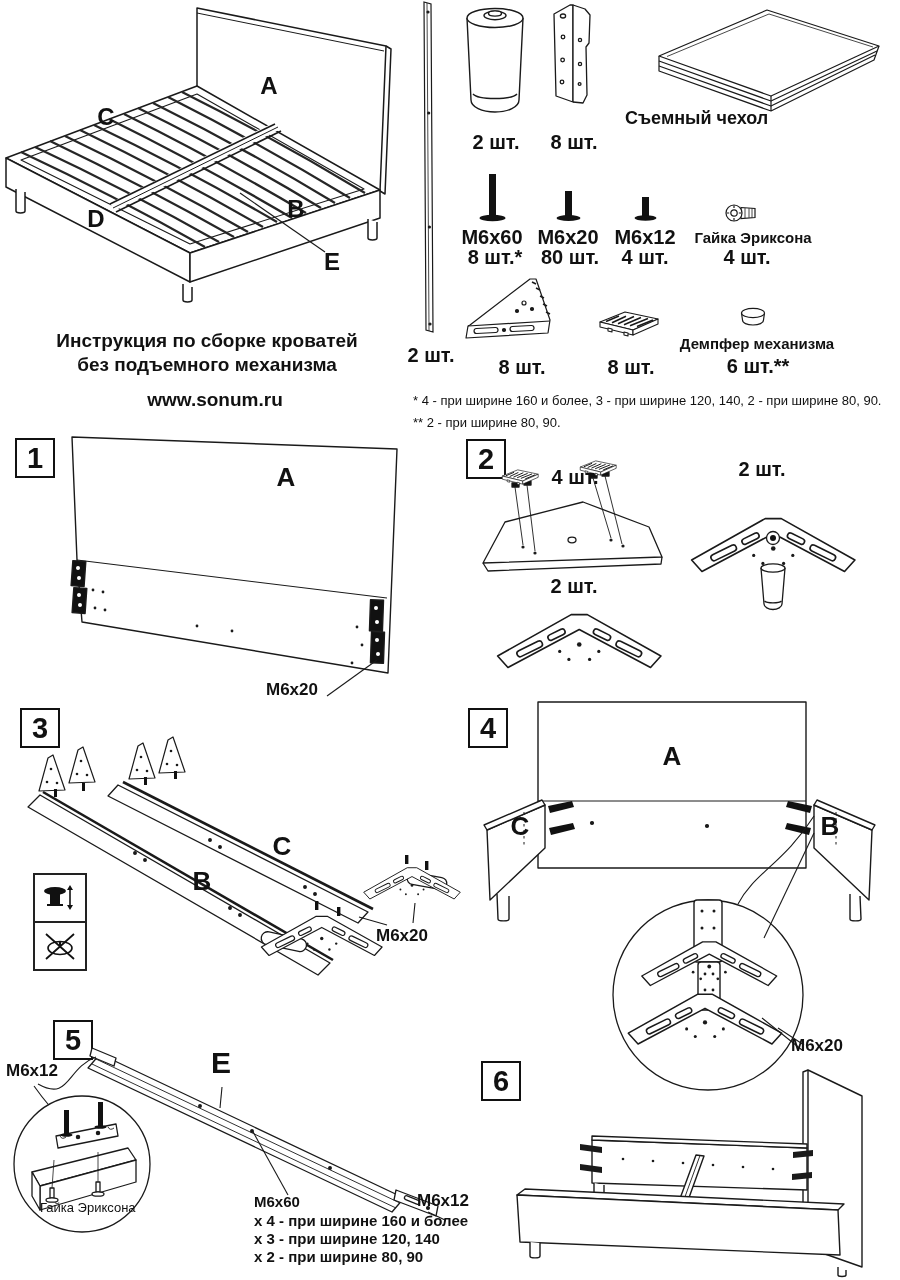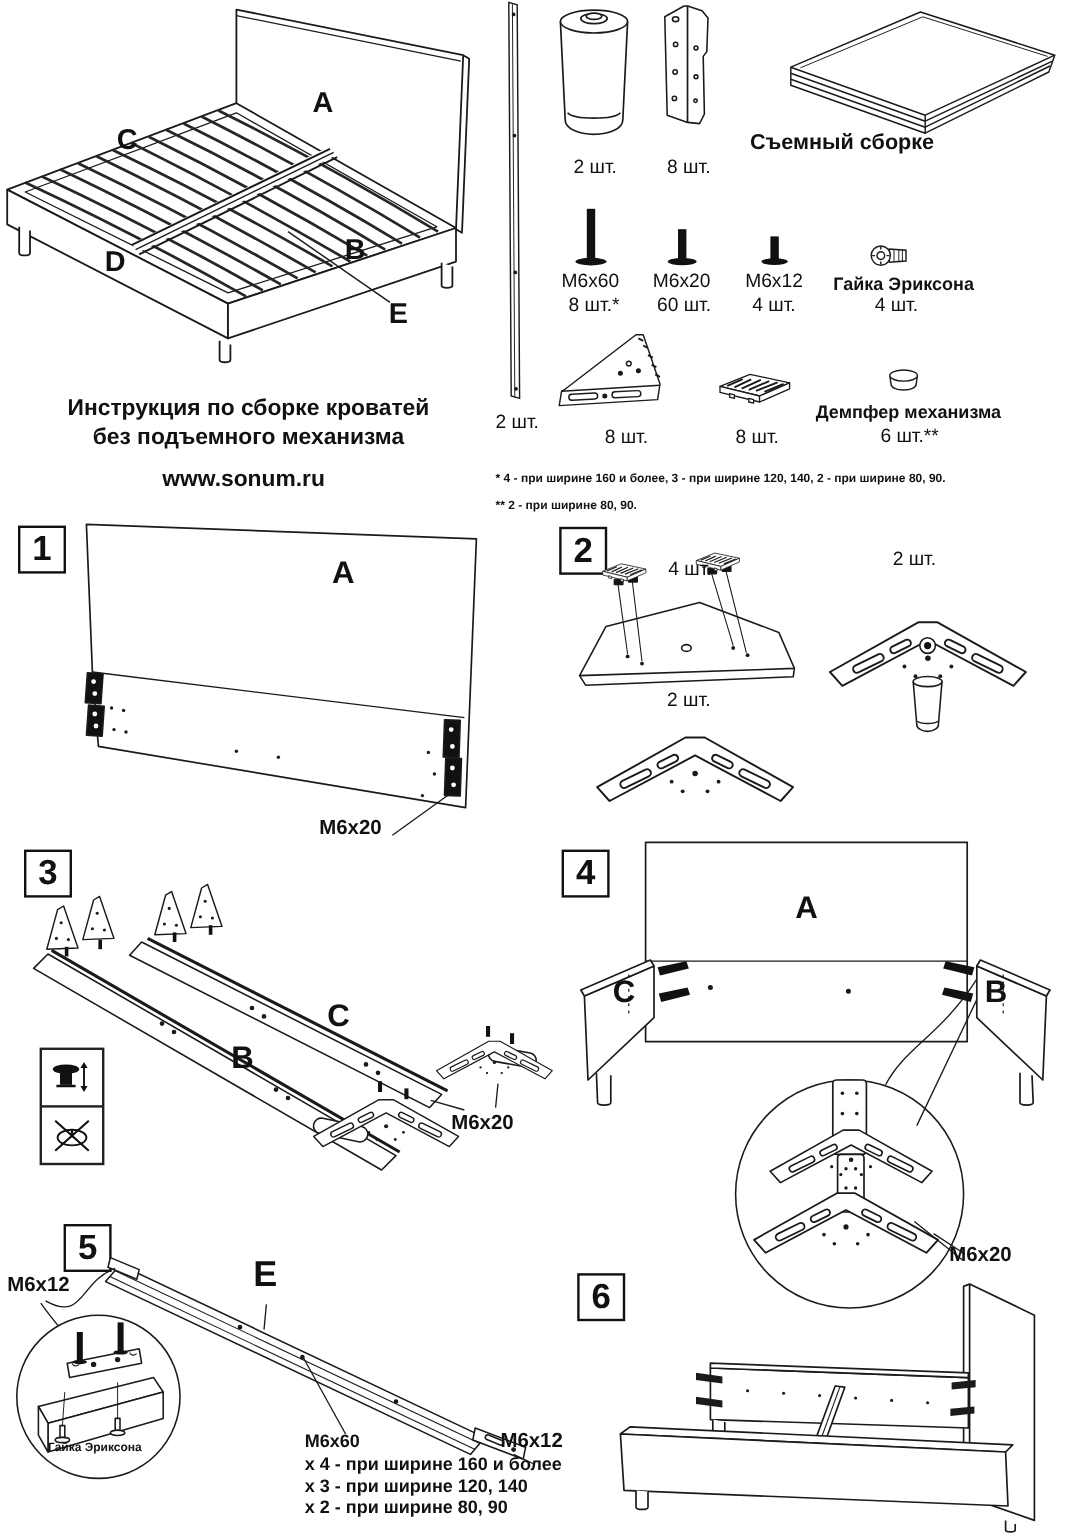--- a/index.html
+++ b/index.html
@@ -1,25 +1,25 @@
 <!DOCTYPE html>
 <html><head>
 <meta charset="utf-8">
 <style>
   html,body{margin:0;padding:0;background:#fff}
   .page{position:relative;width:900px;height:1280px;background:#fff;
         font-family:"Liberation Sans",sans-serif;color:#111;overflow:hidden}
   .lbl{position:absolute;white-space:nowrap;line-height:1.15;color:#111}
   .c{transform:translateX(-50%)}
-  .b13{font-weight:bold;font-size:10px}
+  .b13{font-weight:normal;font-size:13px}
   .b15{font-weight:bold;font-size:15px}
   .b17{font-weight:bold;font-size:17px}
   .b18{font-weight:bold;font-size:18px}
   .b19{font-weight:bold;font-size:19px}
-  .b20{font-weight:normal;font-size:16px}
+  .b20{font-weight:bold;font-size:20px}
   .b24{font-weight:bold;font-size:24px}
   .b26{font-weight:bold;font-size:26px}
   .b30{font-weight:bold;font-size:30px}
   .stepnum{position:absolute;width:36px;height:36px;border:2px solid #111;background:#fff;
            display:flex;align-items:center;justify-content:center;
            font-size:29px;font-weight:bold}
   .iconbox{position:absolute;border:2px solid #222;background:#fff;width:50px}
   .iconcell{width:100%;height:46px;border-bottom:2px solid #222;
             display:flex;align-items:center;justify-content:center}
   .iconcell:last-child{border-bottom:none}
@@ -115,21 +115,21 @@
   </svg>
   <div class="lbl b24 c" style="left:269px;top:72px">A</div>
   <div class="lbl b24 c" style="left:106px;top:103px">C</div>
   <div class="lbl b24 c" style="left:96px;top:205px">D</div>
   <div class="lbl b24 c" style="left:296px;top:195px">B</div>
   <div class="lbl b24 c" style="left:332px;top:248px">E</div>
 
   
   <div class="lbl b19 c" style="left:207px;top:330px">Инструкция по сборке кроватей</div>
   <div class="lbl b19 c" style="left:207px;top:354px">без подъемного механизма</div>
-  <div class="lbl b19 c" style="left:203px;top:389px">www.sonum.ru</div>
+  <div class="lbl b19 c" style="left:215px;top:389px">www.sonum.ru</div>
 
   
   <svg class="art" style="left:418px;top:0" width="28" height="342" viewBox="0 0 28 342">
     <g stroke="#1a1a1a" stroke-width="1.2" fill="#fff">
       <path d="M6,2 L13,4 L15,332 L8,330 Z"></path>
       <path d="M9,3 L11,331" stroke-width=".8" fill="none"></path>
       <circle cx="10" cy="12" r="1" fill="#1a1a1a"></circle>
       <circle cx="10.7" cy="113" r="1" fill="#1a1a1a"></circle>
       <circle cx="11.4" cy="227" r="1" fill="#1a1a1a"></circle>
       <circle cx="12" cy="324" r="1" fill="#1a1a1a"></circle>
@@ -166,42 +166,42 @@
 
   <svg class="art" style="left:645px;top:2" width="248" height="120" viewBox="0 0 248 120">
     <g stroke="#1a1a1a" stroke-width="1.2" fill="#fff" stroke-linejoin="round">
       <path d="M14,54 L122,8 L234,44 L126,94 Z"></path>
       <path d="M14,54 L14,69 L126,109 L126,94 M234,44 L229,58 L126,109" fill="none"></path>
       <path d="M14,59 L126,99 L232,49" fill="none"></path>
       <path d="M14,64 L126,104 L230,53" fill="none"></path>
       <path d="M22,54.5 L124,12 L228,45" fill="none" stroke-width=".8"></path>
     </g>
   </svg>
-  <div class="lbl b18" style="left:625px;top:108px">Съемный сборке</div>
+  <div class="lbl b18" style="left:625px;top:108px">Съемный чехол</div>
 
   
   <svg class="art" style="left:478px;top:172" width="30" height="52" viewBox="0 0 30 52">
     <rect x="11" y="2" width="7" height="42" fill="#111"></rect>
     <ellipse cx="14.5" cy="46" rx="13" ry="3.2" fill="#111"></ellipse>
   </svg>
   <svg class="art" style="left:554px;top:189" width="30" height="35" viewBox="0 0 30 35">
     <rect x="11" y="2" width="7" height="25" fill="#111"></rect>
     <ellipse cx="14.5" cy="29" rx="12" ry="3" fill="#111"></ellipse>
   </svg>
   <svg class="art" style="left:631px;top:195" width="30" height="29" viewBox="0 0 30 29">
     <rect x="11" y="2" width="7" height="19" fill="#111"></rect>
     <ellipse cx="14.5" cy="23" rx="11" ry="2.8" fill="#111"></ellipse>
   </svg>
   <svg class="art" style="left:725px;top:203" width="36" height="22" viewBox="0 0 36 22">
     <use href="#nutE"></use>
   </svg>
   <div class="lbl b20 c" style="left:492px;top:226px">M6x60</div>
   <div class="lbl b20 c" style="left:495px;top:246px">8 шт.*</div>
   <div class="lbl b20 c" style="left:568px;top:226px">M6x20</div>
-  <div class="lbl b20 c" style="left:570px;top:246px">60 шт.</div>
+  <div class="lbl b20 c" style="left:570px;top:246px">80 шт.</div>
   <div class="lbl b20 c" style="left:645px;top:226px">M6x12</div>
   <div class="lbl b20 c" style="left:645px;top:246px">4 шт.</div>
   <div class="lbl b15 c" style="left:753px;top:229px">Гайка Эриксона</div>
   <div class="lbl b20 c" style="left:747px;top:246px">4 шт.</div>
 
   
   <svg class="art" style="left:462px;top:276" width="130" height="78" viewBox="0 0 130 78">
     <g stroke="#1a1a1a" stroke-width="1.2" fill="#fff" stroke-linejoin="round">
       <path d="M8,49 L68,3 L74,3 L88,44 L86,57 L4,62 L6,50 Z"></path>
       <path d="M6,50 L88,45" fill="none"></path>

